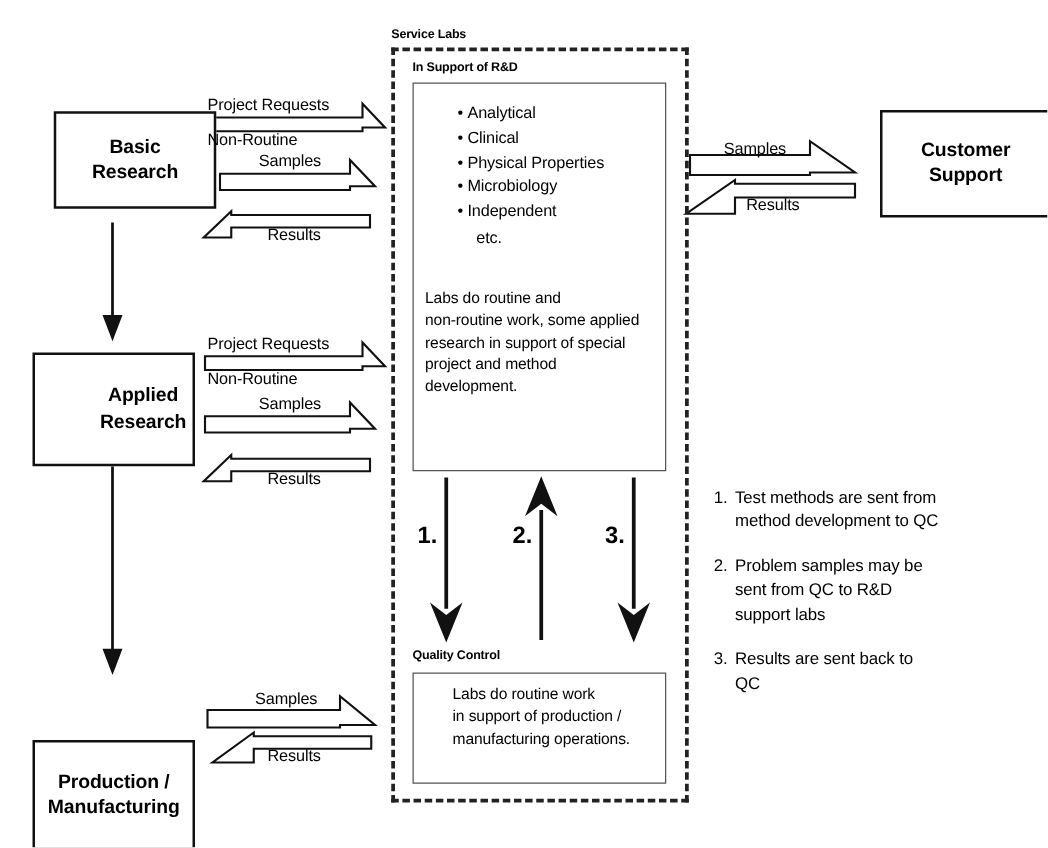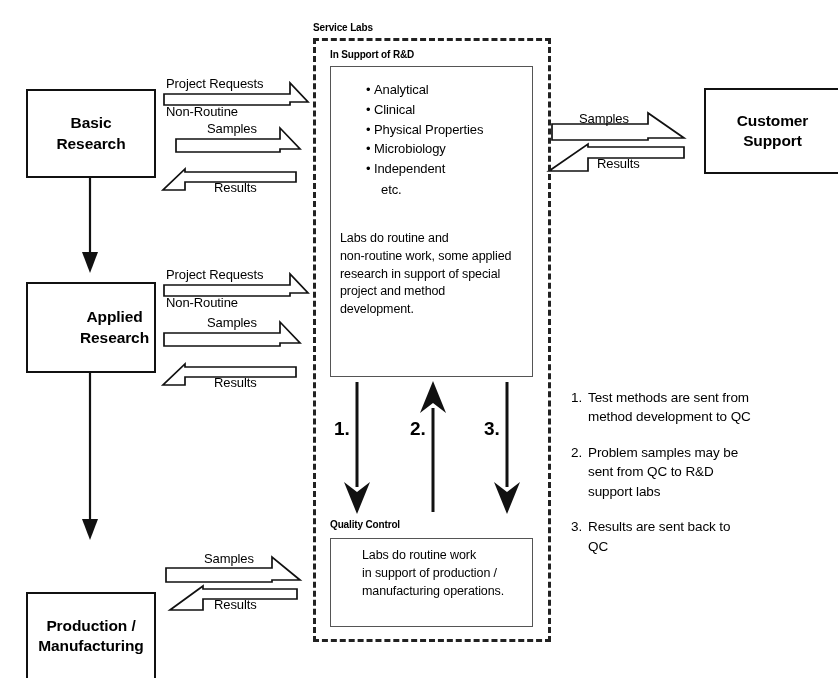--- a/index.html
+++ b/index.html
@@ -209,21 +209,21 @@
 development.</div>
 
   <div class="heading" style="left:330px; top:519px; width:203px;">Quality Control</div>
 
   <div class="descbox" style="left:330px; top:538px; width:203px; height:89px;"></div>
 
   <div class="bodytext" style="left:343px; top:547px; width:185px;margin-left:19px;">Labs do routine work
 in support of production /
 manufacturing operations.</div>
 
-  <div class="procbox" style="left:26px; top:89px; width:130px; height:89px;">
+  <div class="procbox" style="left:43px; top:89px; width:130px; height:78px;">
     <span style="white-space:pre-line">Basic
 Research</span>
   </div>
 
   <div class="procbox" style="left:26px; top:282px; width:130px; height:91px;padding-left:47px;">
     <span style="white-space:pre-line">Applied
 Research</span>
   </div>
 
   <div class="procbox" style="left:26px; top:548px; width:130px; height:88px;margin-top:44px;">

